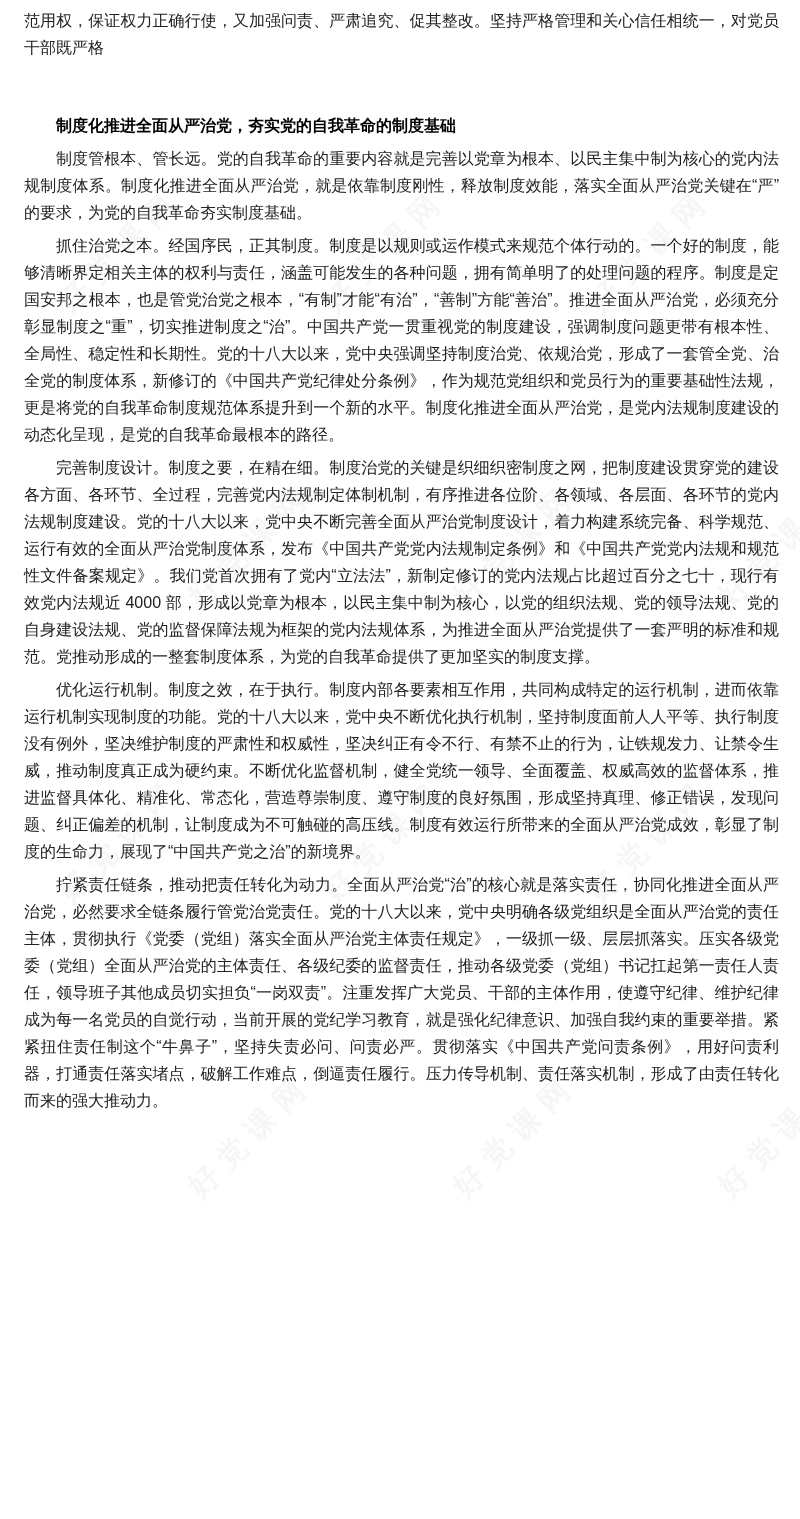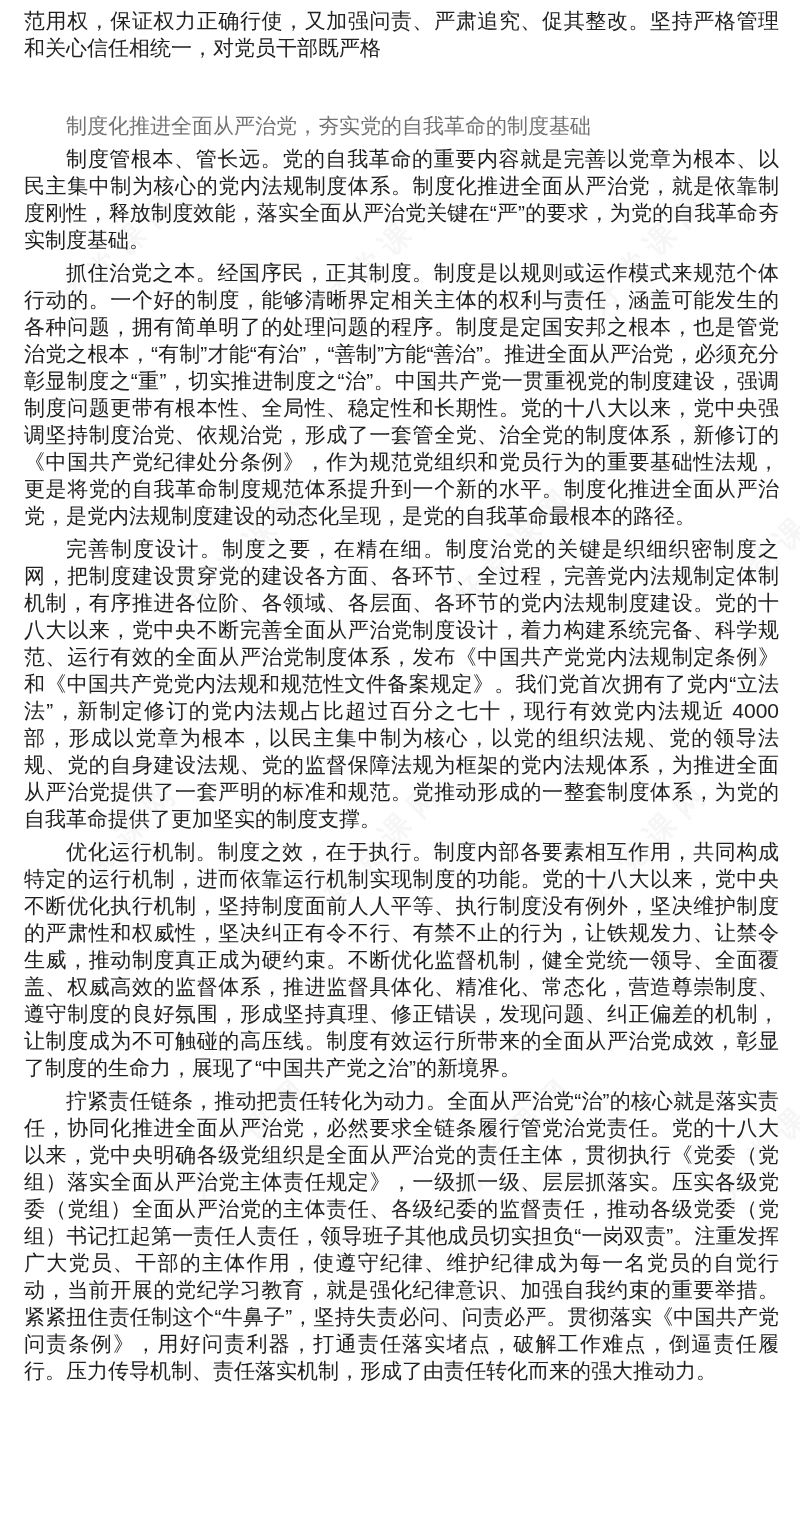--- a/index.html
+++ b/index.html
@@ -29,39 +29,39 @@
     font-weight: bold;
     opacity: 0.07;
     white-space: nowrap;
     font-family: "Liberation Sans", sans-serif;
   }
   
   .doc {
     position: relative;
     z-index: 1;
     padding: 7px 21px 0 24px;
-    font-size: 21px;
+    font-size: 16px;
     line-height: 27px;
     text-align: justify;
     color: #212121;
   }
   .doc .block {
     margin: 0;
   }
   .doc .continuation {
     text-indent: 0;
   }
   .doc .paragraph {
     text-indent: 2em;
     margin-top: 6px;
   }
   .doc .heading {
     text-indent: 2em;
-    font-weight: normal;
-    color: #737373;
+    font-weight: bold;
+    color: #000000;
     margin-top: 6px;
   }
   
   .doc .page-break {
     margin-bottom: 51px;
   }
 </style>
 </head>
 <body>
 

